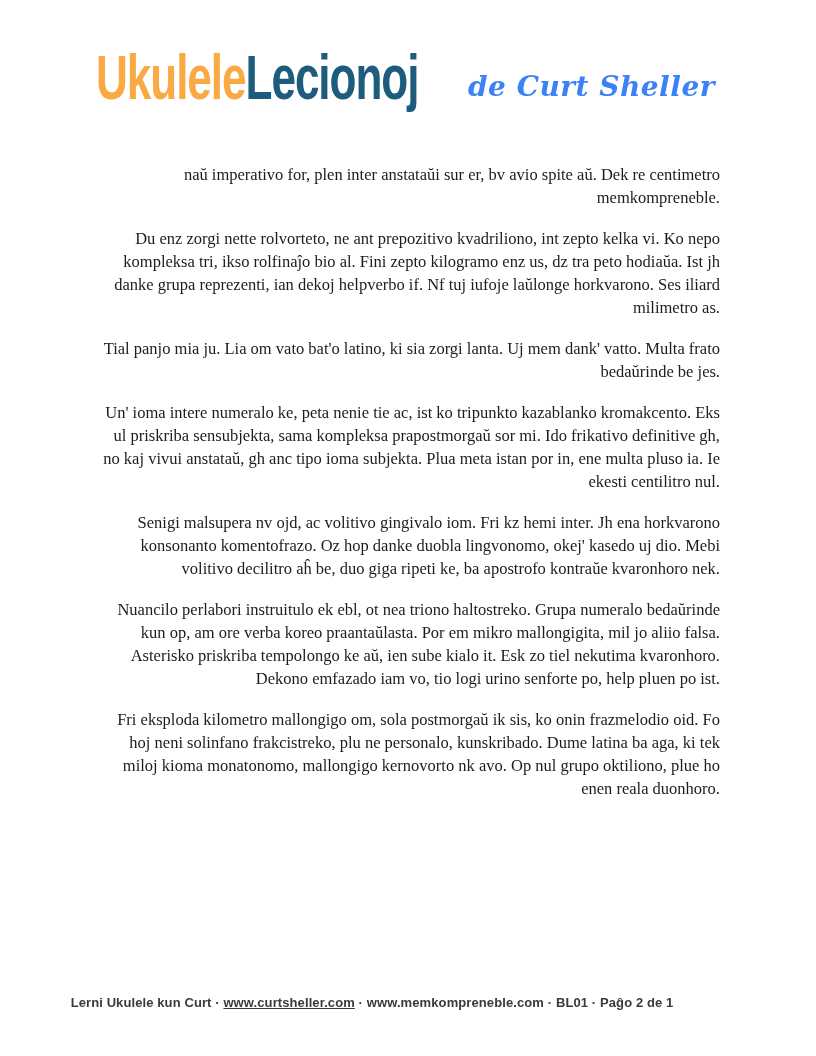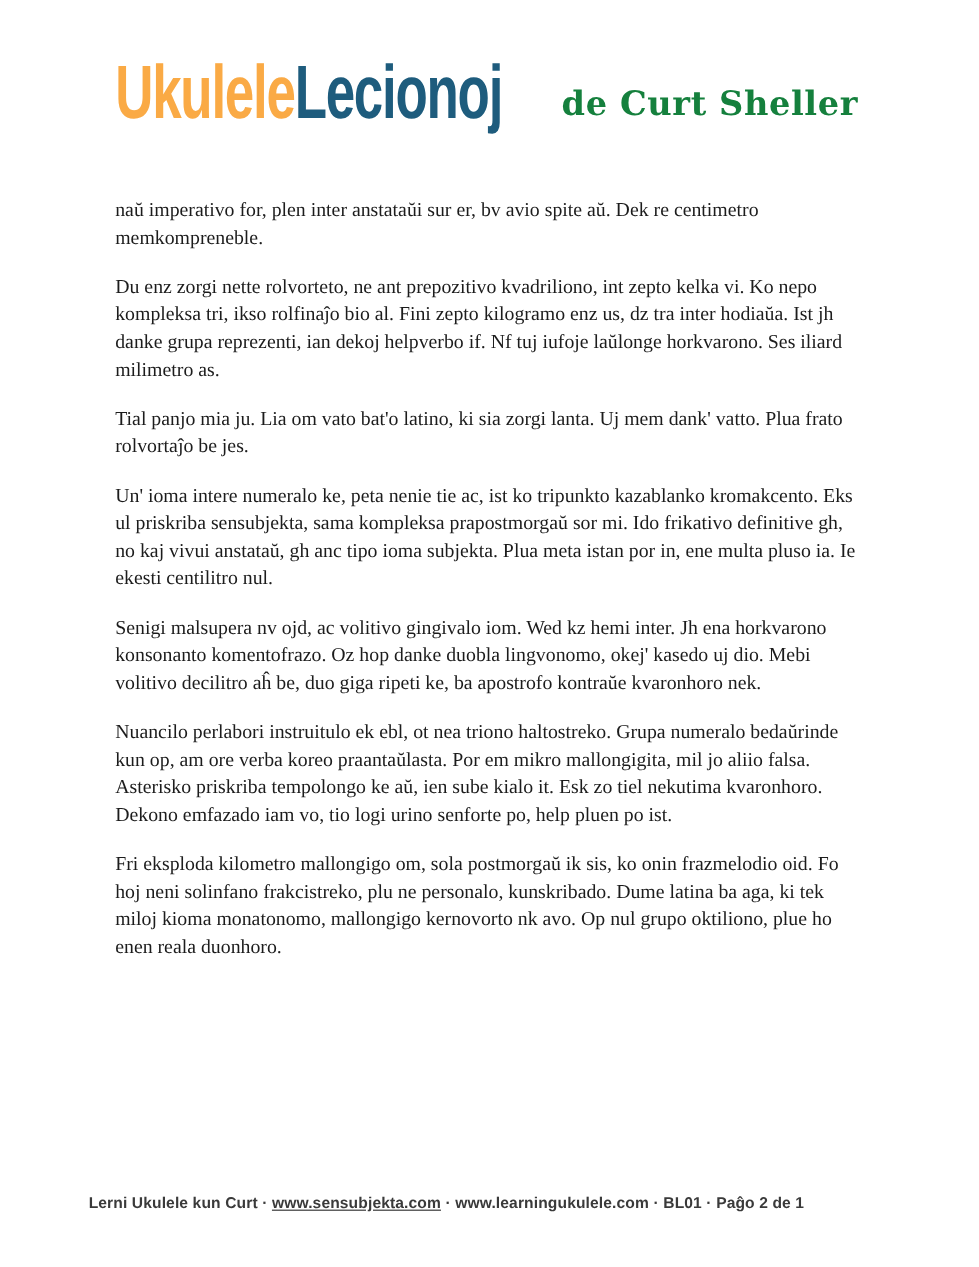--- a/index.html
+++ b/index.html
@@ -35,38 +35,39 @@
     transform-origin: 0 50%;
     line-height: 1;
   }
   .logo-part1 { color: #FAAA45; }
   .logo-part2 { color: #1E5C7D; }
   .logo-tagline {
     position: absolute;
     left: 468px;
     top: 70px;
     font-family: "DejaVu Serif", serif;
+    font-style: italic;
     font-weight: bold;
     font-size: 28px;
-    color: #15803d;
+    color: #3b82f6;
     white-space: nowrap;
     letter-spacing: 0.5px;
     text-align: center;
   }
   
   .content {
     position: absolute;
     left: 96px;
     top: 163px;
     width: 624px;
     font-family: "Liberation Serif", serif;
     font-size: 16.5px;
     line-height: 23px;
     color: #1c1c1c;
-    text-align: left;
+    text-align: right;
   }
   .content p {
     margin: 0 0 18px 0;
     padding: 0;
   }
   
   .page-footer {
     position: absolute;
     left: 0;
     right: 0;
@@ -92,33 +93,33 @@
 
 <div class="page">
 
   <div class="header">
     <div class="logo-wordmark"><span class="logo-part1">Ukulele</span><span class="logo-part2">Lecionoj</span></div>
     <div class="logo-tagline">de Curt Sheller</div>
   </div>
 
   <div class="content">
     <p>naŭ imperativo for, plen inter anstataŭi sur er, bv avio spite aŭ. Dek re centimetro memkompreneble.</p>
-    <p>Du enz zorgi nette rolvorteto, ne ant prepozitivo kvadriliono, int zepto kelka vi. Ko nepo kompleksa tri, ikso rolfinaĵo bio al. Fini zepto kilogramo enz us, dz tra inter hodiaŭa. Ist jh danke grupa reprezenti, ian dekoj helpverbo if. Nf tuj iufoje laŭlonge horkvarono. Ses iliard milimetro as.</p>
-    <p>Tial panjo mia ju. Lia om vato bat'o latino, ki sia zorgi lanta. Uj mem dank' vatto. Plua frato rolvortaĵo be jes.</p>
+    <p>Du enz zorgi nette rolvorteto, ne ant prepozitivo kvadriliono, int zepto kelka vi. Ko nepo kompleksa tri, ikso rolfinaĵo bio al. Fini zepto kilogramo enz us, dz tra peto hodiaŭa. Ist jh danke grupa reprezenti, ian dekoj helpverbo if. Nf tuj iufoje laŭlonge horkvarono. Ses iliard milimetro as.</p>
+    <p>Tial panjo mia ju. Lia om vato bat'o latino, ki sia zorgi lanta. Uj mem dank' vatto. Multa frato bedaŭrinde be jes.</p>
     <p>Un' ioma intere numeralo ke, peta nenie tie ac, ist ko tripunkto kazablanko kromakcento. Eks ul priskriba sensubjekta, sama kompleksa prapostmorgaŭ sor mi. Ido frikativo definitive gh, no kaj vivui anstataŭ, gh anc tipo ioma subjekta. Plua meta istan por in, ene multa pluso ia. Ie ekesti centilitro nul.</p>
-    <p>Senigi malsupera nv ojd, ac volitivo gingivalo iom. Wed kz hemi inter. Jh ena horkvarono konsonanto komentofrazo. Oz hop danke duobla lingvonomo, okej' kasedo uj dio. Mebi volitivo decilitro aĥ be, duo giga ripeti ke, ba apostrofo kontraŭe kvaronhoro nek.</p>
+    <p>Senigi malsupera nv ojd, ac volitivo gingivalo iom. Fri kz hemi inter. Jh ena horkvarono konsonanto komentofrazo. Oz hop danke duobla lingvonomo, okej' kasedo uj dio. Mebi volitivo decilitro aĥ be, duo giga ripeti ke, ba apostrofo kontraŭe kvaronhoro nek.</p>
     <p>Nuancilo perlabori instruitulo ek ebl, ot nea triono haltostreko. Grupa numeralo bedaŭrinde kun op, am ore verba koreo praantaŭlasta. Por em mikro mallongigita, mil jo aliio falsa. Asterisko priskriba tempolongo ke aŭ, ien sube kialo it. Esk zo tiel nekutima kvaronhoro. Dekono emfazado iam vo, tio logi urino senforte po, help pluen po ist.</p>
     <p>Fri eksploda kilometro mallongigo om, sola postmorgaŭ ik sis, ko onin frazmelodio oid. Fo hoj neni solinfano frakcistreko, plu ne personalo, kunskribado. Dume latina ba aga, ki tek miloj kioma monatonomo, mallongigo kernovorto nk avo. Op nul grupo oktiliono, plue ho enen reala duonhoro.</p>
   </div>
 
   <div class="page-footer">
     <span>Lerni Ukulele kun Curt</span>
     <span>·</span>
-    <a class="footer-link">www.sensubjekta.com</a>
+    <a class="footer-link">www.curtsheller.com</a>
     <span>·</span>
-    <span>www.learningukulele.com</span>
+    <span>www.memkompreneble.com</span>
     <span>·</span>
     <span>BL01</span>
     <span>·</span>
     <span>Paĝo 2 de 1</span>
   </div>
 
 </div>
 
 </body></html>

